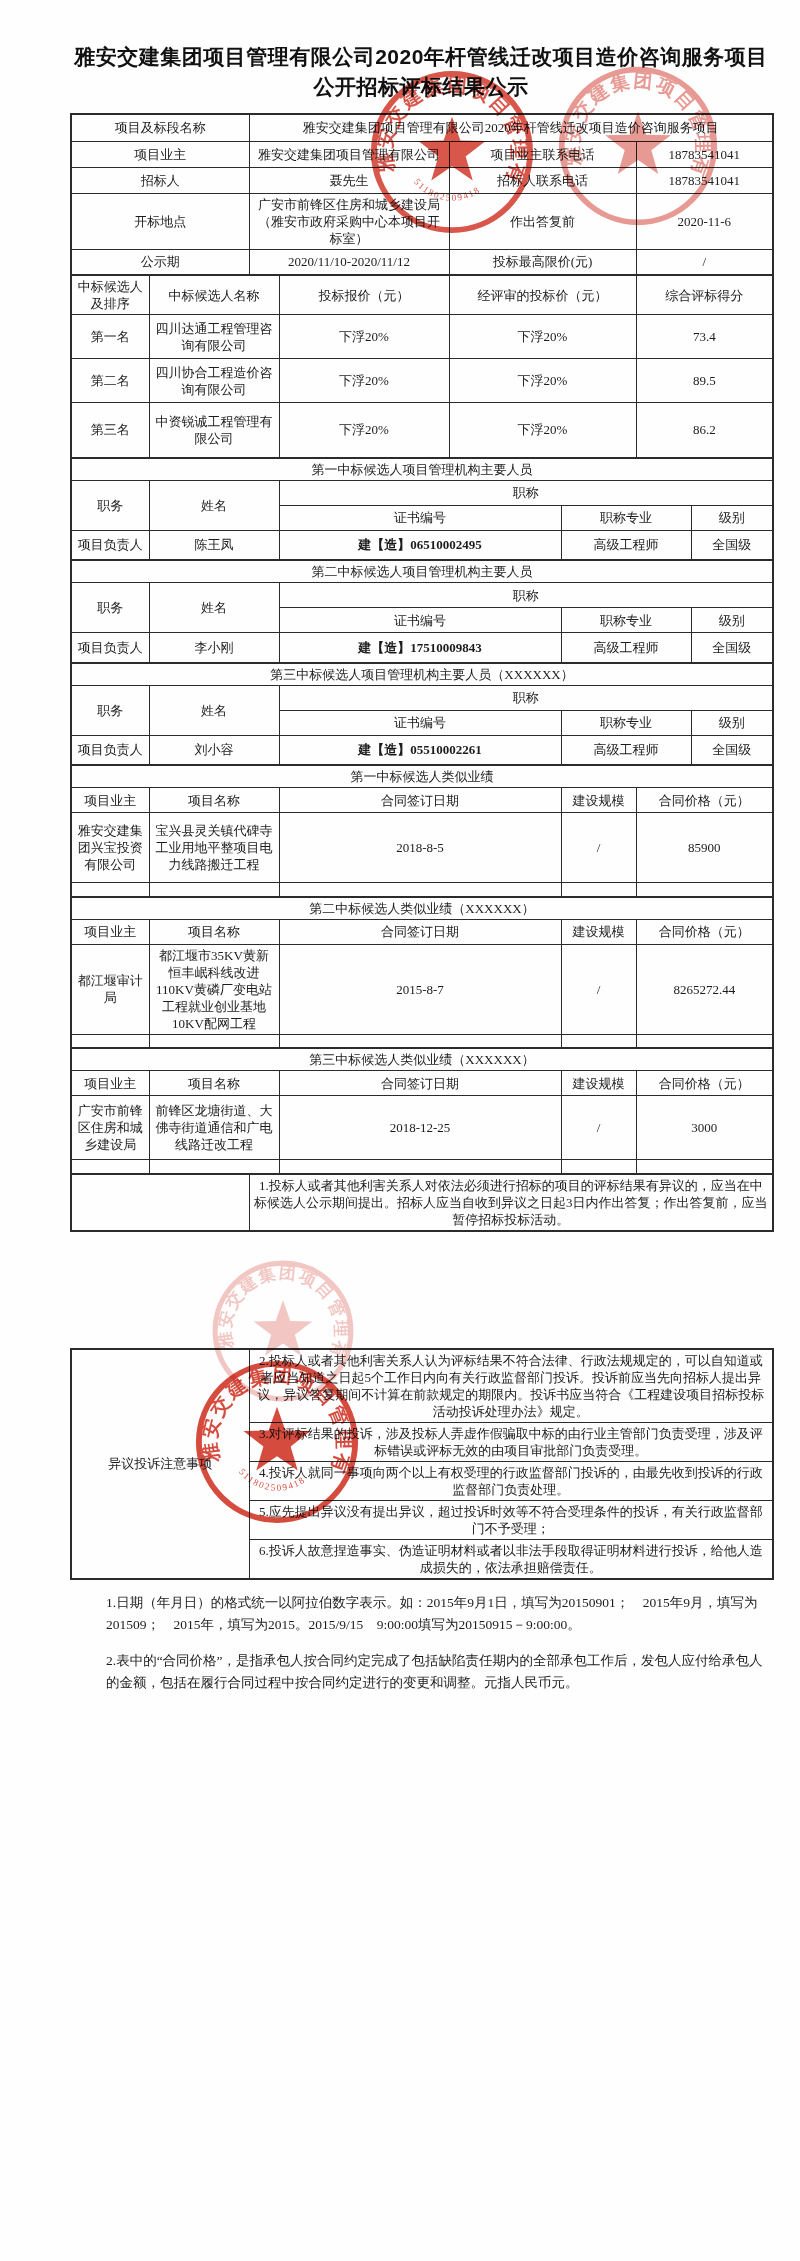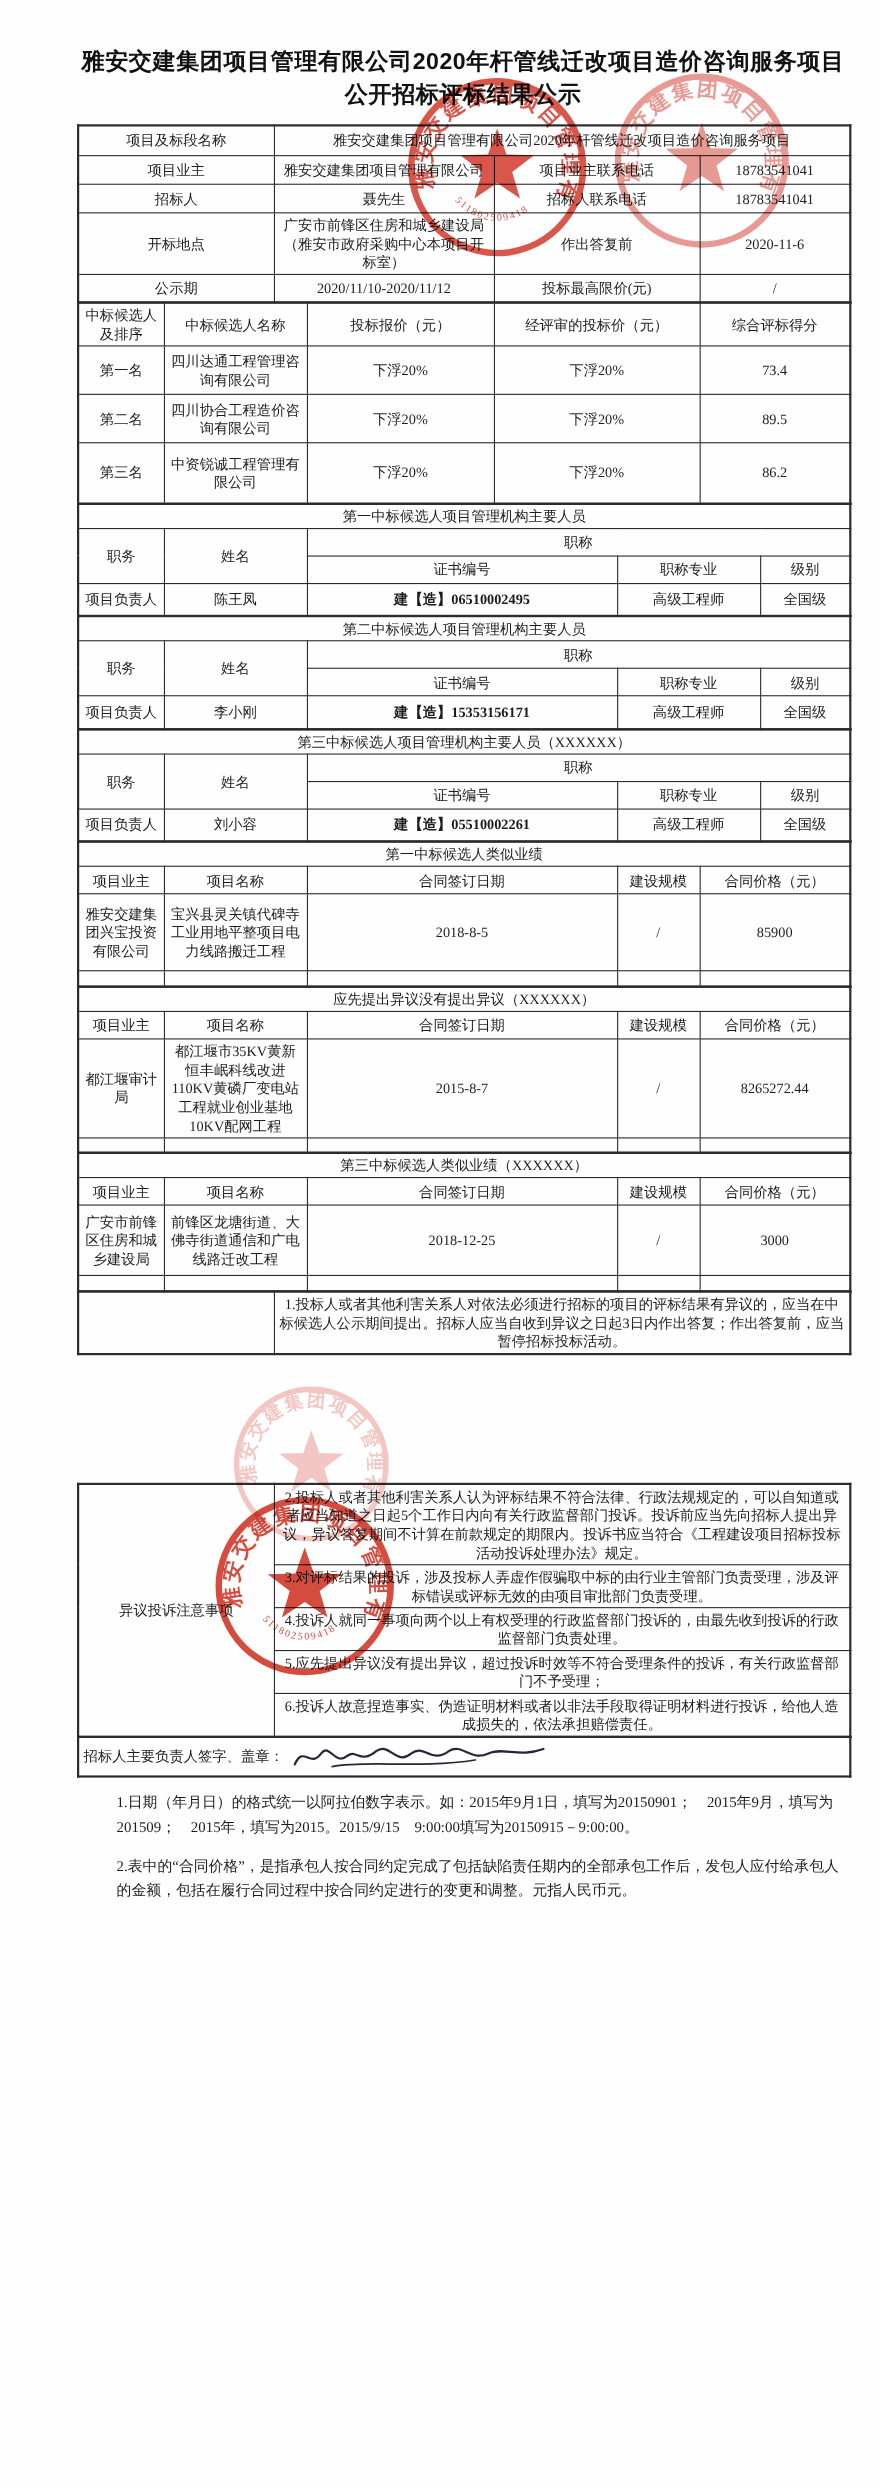--- a/index.html
+++ b/index.html
@@ -159,21 +159,21 @@
       <td colspan="3">职称</td>
     </tr>
     <tr class="hrow">
       <td>证书编号</td>
       <td>职称专业</td>
       <td>级别</td>
     </tr>
     <tr style="height:30px">
       <td>项目负责人</td>
       <td>李小刚</td>
-      <td class="bold">建【造】15353156171</td>
+      <td class="bold">建【造】17510009843</td>
       <td>高级工程师</td>
       <td>全国级</td>
     </tr>
   </tbody>
       </table>
 
   <table class="tbl">
     <colgroup>
           <col style="width:78px">
           <col style="width:130px">
@@ -244,21 +244,21 @@
   <table class="tbl">
     <colgroup>
           <col style="width:78px">
           <col style="width:130px">
           <col style="width:282px">
           <col style="width:75px">
           <col style="width:137px">
         </colgroup>
     <tbody>
           <tr>
-            <td colspan="5" class="sec">应先提出异议没有提出异议（XXXXXX）</td>
+            <td colspan="5" class="sec">第二中标候选人类似业绩（XXXXXX）</td>
           </tr>
     <tr class="hrow">
       <td>项目业主</td>
       <td>项目名称</td>
       <td>合同签订日期</td>
       <td>建设规模</td>
       <td>合同价格（元）</td>
     </tr>
     <tr style="height:84px">
       <td>都江堰审计局</td>
@@ -346,38 +346,20 @@
     </tr>
     <tr style="height:34px">
       <td class="noticeTxt">5.应先提出异议没有提出异议，超过投诉时效等不符合受理条件的投诉，有关行政监督部门不予受理；</td>
     </tr>
     <tr style="height:36px">
       <td class="noticeTxt">6.投诉人故意捏造事实、伪造证明材料或者以非法手段取得证明材料进行投诉，给他人造成损失的，依法承担赔偿责任。</td>
     </tr>
   </tbody>
       </table>
 
-  <table class="tbl sig-row">
-    <colgroup>
-          <col style="width:702px">
-        </colgroup>
-    <tbody>
-          <tr>
-      <td class="lft">
-        <span class="sigwrap">
-          <span>招标人主要负责人签字、盖章：</span>
-          <svg width="240" height="30" viewBox="0 0 240 30" style="margin-left:4px;">
-            <path d="M6,22 C14,4 20,26 30,12 C38,2 42,24 54,14 C62,8 66,22 80,10 C92,1 98,24 112,12 C124,3 130,22 146,10 C158,2 166,20 182,12 C196,6 210,16 232,8" fill="none" stroke="#26263a" stroke-width="2" stroke-linecap="round"></path>
-            <path d="M40,24 C70,18 120,26 170,18" fill="none" stroke="#26263a" stroke-width="1.6" stroke-linecap="round"></path>
-          </svg>
-        </span>
-      </td>
-    </tr>
-  </tbody>
-      </table>
 
   <div class="notes">
     <p>1.日期（年月日）的格式统一以阿拉伯数字表示。如：2015年9月1日，填写为20150901；　2015年9月，填写为201509；　2015年，填写为2015。2015/9/15　9:00:00填写为20150915－9:00:00。</p>
     <p>2.表中的“合同价格”，是指承包人按合同约定完成了包括缺陷责任期内的全部承包工作后，发包人应付给承包人的金额，包括在履行合同过程中按合同约定进行的变更和调整。元指人民币元。</p>
   </div>
 
 </div>
 
 <svg class="seal" style="left:368px;top:68px;opacity:0.85;" width="168" height="168" viewBox="0 0 200 200">
   <defs>

